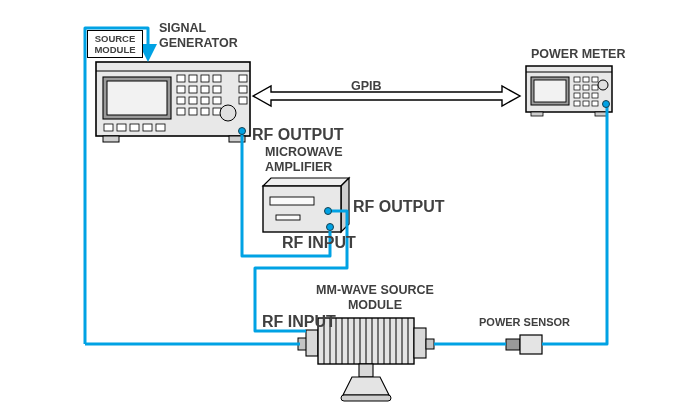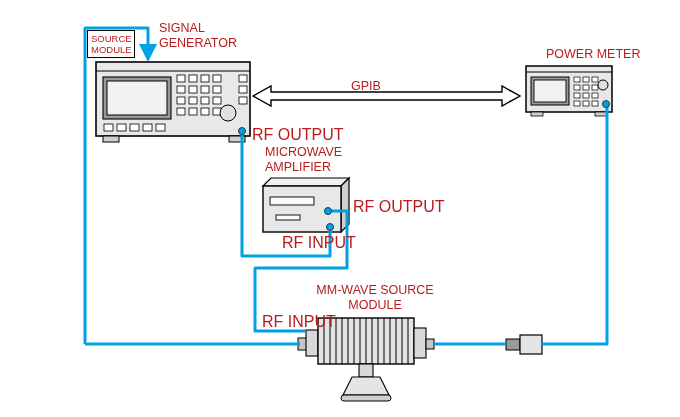--- a/index.html
+++ b/index.html
@@ -4,21 +4,21 @@
 <style>
   * { margin:0; padding:0; box-sizing:border-box; }
   html,body { background:#fff; }
   body {
     width:680px; height:417px; position:relative; overflow:hidden;
     font-family:"Liberation Sans", sans-serif;
   }
   .stage { position:absolute; left:0; top:0; width:680px; height:417px; }
   svg.draw { position:absolute; left:0; top:0; }
   .lbl {
-    position:absolute; color:#b91c1c; font-weight:normal;
+    position:absolute; color:#404040; font-weight:bold;
     white-space:pre-line; line-height:1.18; letter-spacing:0;
   }
   .s9  { font-size:9.5px; }
   .s10 { font-size:16px; }
   .s11 { font-size:11px; }
   .s12 { font-size:12.5px; }
   .box { border:1.2px solid #000; background:#fff; padding:2px 3px; text-align:center; }
   .ctr { text-align:center; }
 </style>
 </head>
@@ -130,39 +130,40 @@
 
     <g stroke="#16404f" stroke-width="1" fill="#00A2E4">
       <polygon points="139,44 157,44 148,62" stroke="none"></polygon>
       <circle cx="242" cy="131" r="3.5"></circle>
       <circle cx="328" cy="211" r="3.5"></circle>
       <circle cx="330" cy="227" r="3.5"></circle>
       <circle cx="606" cy="104" r="3.5"></circle>
     </g>
   </svg>
 
-  <div class="lbl box s9" style="left:87px; top:30px; width:48px;">SOURCE
+  <div class="lbl box s9" style="left:87px; top:30px; width:56px;">SOURCE
 MODULE</div>
 
   <div class="lbl s12" style="left:159px; top:21px;">SIGNAL
 GENERATOR</div>
 
-  <div class="lbl s12" style="left:546px; top:47px;">POWER METER</div>
+  <div class="lbl s12" style="left:531px; top:47px;">POWER METER</div>
 
   <div class="lbl s12" style="left:351px; top:79px;">GPIB</div>
 
   <div class="lbl s10" style="left:252px; top:126px;">RF OUTPUT</div>
 
   <div class="lbl s12" style="left:257px; top:145px;margin-left:8px;">MICROWAVE
 AMPLIFIER</div>
 
   <div class="lbl s10" style="left:353px; top:198px;">RF OUTPUT</div>
 
   <div class="lbl s10" style="left:282px; top:234px;">RF INPUT</div>
 
   <div class="lbl s12 ctr" style="left:295px; top:283px; width:160px;">MM-WAVE SOURCE
 MODULE</div>
 
   <div class="lbl s10" style="left:262px; top:313px;">RF INPUT</div>
 
+  <div class="lbl s11" style="left:479px; top:316px;">POWER SENSOR</div>
 
 
 </div>
 
 </body></html>

